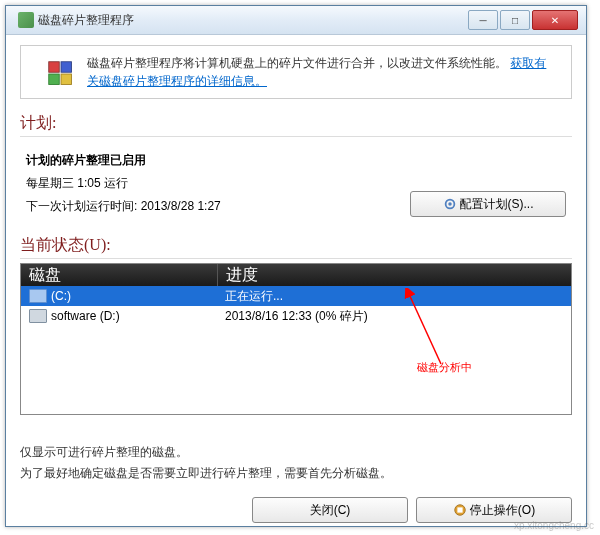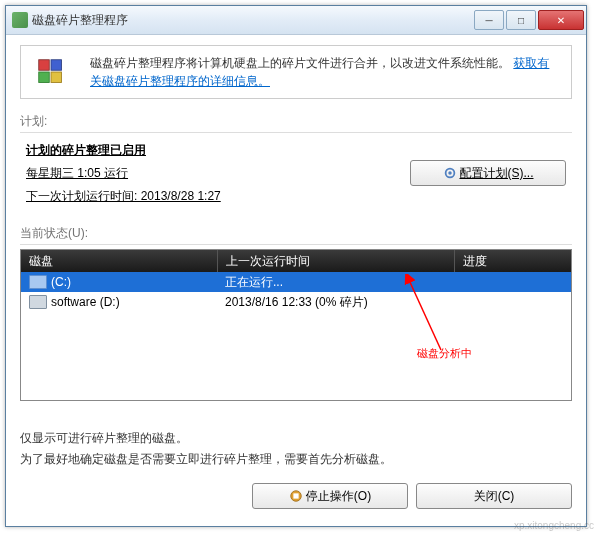--- a/index.html
+++ b/index.html
@@ -21,21 +21,21 @@
     background: #fff;
     box-shadow: 0 0 4px rgba(0,0,0,0.3);
     position: relative;
   }
   .titlebar {
     height: 28px;
     background: linear-gradient(to bottom, #f5f9fd 0%, #e2ecf7 50%, #d5e3f1 100%);
     border-bottom: 1px solid #b8c8d8;
     display: flex;
     align-items: center;
-    padding: 0 2px;
+    padding: 0 8px;
   }
   .titlebar-icon {
     width: 16px;
     height: 16px;
     margin: 0 4px;
     background: linear-gradient(135deg, #6bb36b, #4a904a);
     border-radius: 2px;
     flex-shrink: 0;
   }
   .titlebar-text {
@@ -63,24 +63,24 @@
     background: linear-gradient(to bottom, #e57373, #c83232);
     color: #fff;
     width: 44px;
     border-color: #a02020;
   }
   .content {
     padding: 10px 14px;
   }
   .info-banner {
     border: 1px solid #ccc;
-    padding: 8px 14px;
-    display: flex;
-    align-items: center;
-    gap: 23px;
+    padding: 8px 24px;
+    display: flex;
+    align-items: flex-end;
+    gap: 10px;
     background: #fff;
   }
   .banner-icon {
     width: 32px;
     height: 32px;
     flex-shrink: 0;
     position: relative;
   }
   .banner-icon-cube {
     width: 28px;
@@ -93,34 +93,34 @@
     line-height: 1.5;
     color: #333;
   }
   .banner-link {
     color: #0066cc;
     text-decoration: underline;
     cursor: pointer;
   }
   .section-label {
     margin-top: 14px;
-    color: #737373;
-    font-size: 12px;
+    color: #7f1d1d;
+    font-size: 16px;
+    font-family: Liberation Serif, serif;
   }
   .divider {
     height: 1px;
     background: #ddd;
     margin-top: 2px;
   }
   .schedule-row {
     display: flex;
-    align-items: center;
-    margin-top: 6px;
+    align-items: flex-end;
+    margin-top: 12px;
     padding: 0 6px;
-    text-decoration: underline;
   }
   .schedule-text {
     flex: 1;
     line-height: 1.9;
   }
   .schedule-title {
     font-weight: bold;
   }
   .win-button {
     min-width: 130px;
@@ -148,21 +148,21 @@
     background: #fff;
     position: relative;
     overflow: hidden;
   }
   .table-header {
     display: flex;
     background: linear-gradient(to bottom, #3a3a3a, #1a1a1a);
     color: #fff;
     height: 22px;
     align-items: center;
-    font-size: 12px;
+    font-size: 16px;
   }
   .th {
     padding: 0 8px;
     border-right: 1px solid #555;
     height: 100%;
     display: flex;
     align-items: center;
   }
   .col-disk { width: 180px; }
   .col-last { width: 220px; }
@@ -274,21 +274,20 @@
         <span>配置计划(S)...</span>
       </div>
     </div>
 
     <div class="section-label" style="margin-top:18px">当前状态(U):</div>
     <div class="divider"></div>
 
     <div class="table-wrap">
       <div class="table-header">
         <div class="th col-disk">磁盘</div>
-        <div class="th col-last">上一次运行时间</div>
         <div class="th col-prog">进度</div>
       </div>
       <div class="table-row selected">
         <div class="td col-disk">
           <div class="disk-icon sel"></div>
           <span>(C:)</span>
         </div>
         <div class="td col-last">
             <span>正在运行...</span>
           </div>
@@ -317,27 +316,27 @@
       <div class="annotation-text" style="left:396px; top:96px;">磁盘分析中</div>
     </div>
 
     <div class="footer-note">
       <div>仅显示可进行碎片整理的磁盘。</div>
       <div>为了最好地确定磁盘是否需要立即进行碎片整理，需要首先分析磁盘。</div>
     </div>
 
     <div class="footer-buttons">
       <div class="win-button">
+        <span>关闭(C)</span>
+      </div>
+      <div class="win-button">
         <svg class="btn-icon" viewBox="0 0 16 16">
           <circle cx="8" cy="8" r="6" fill="#e0a030" stroke="#a07020"></circle>
           <rect x="5" y="5" width="6" height="6" fill="#fff"></rect>
         </svg>
         <span>停止操作(O)</span>
       </div>
-      <div class="win-button">
-        <span>关闭(C)</span>
-      </div>
     </div>
 
   </div>
 </div>
 
 <div class="watermark">xp.xitongcheng.cc</div>
 
 </body></html>

